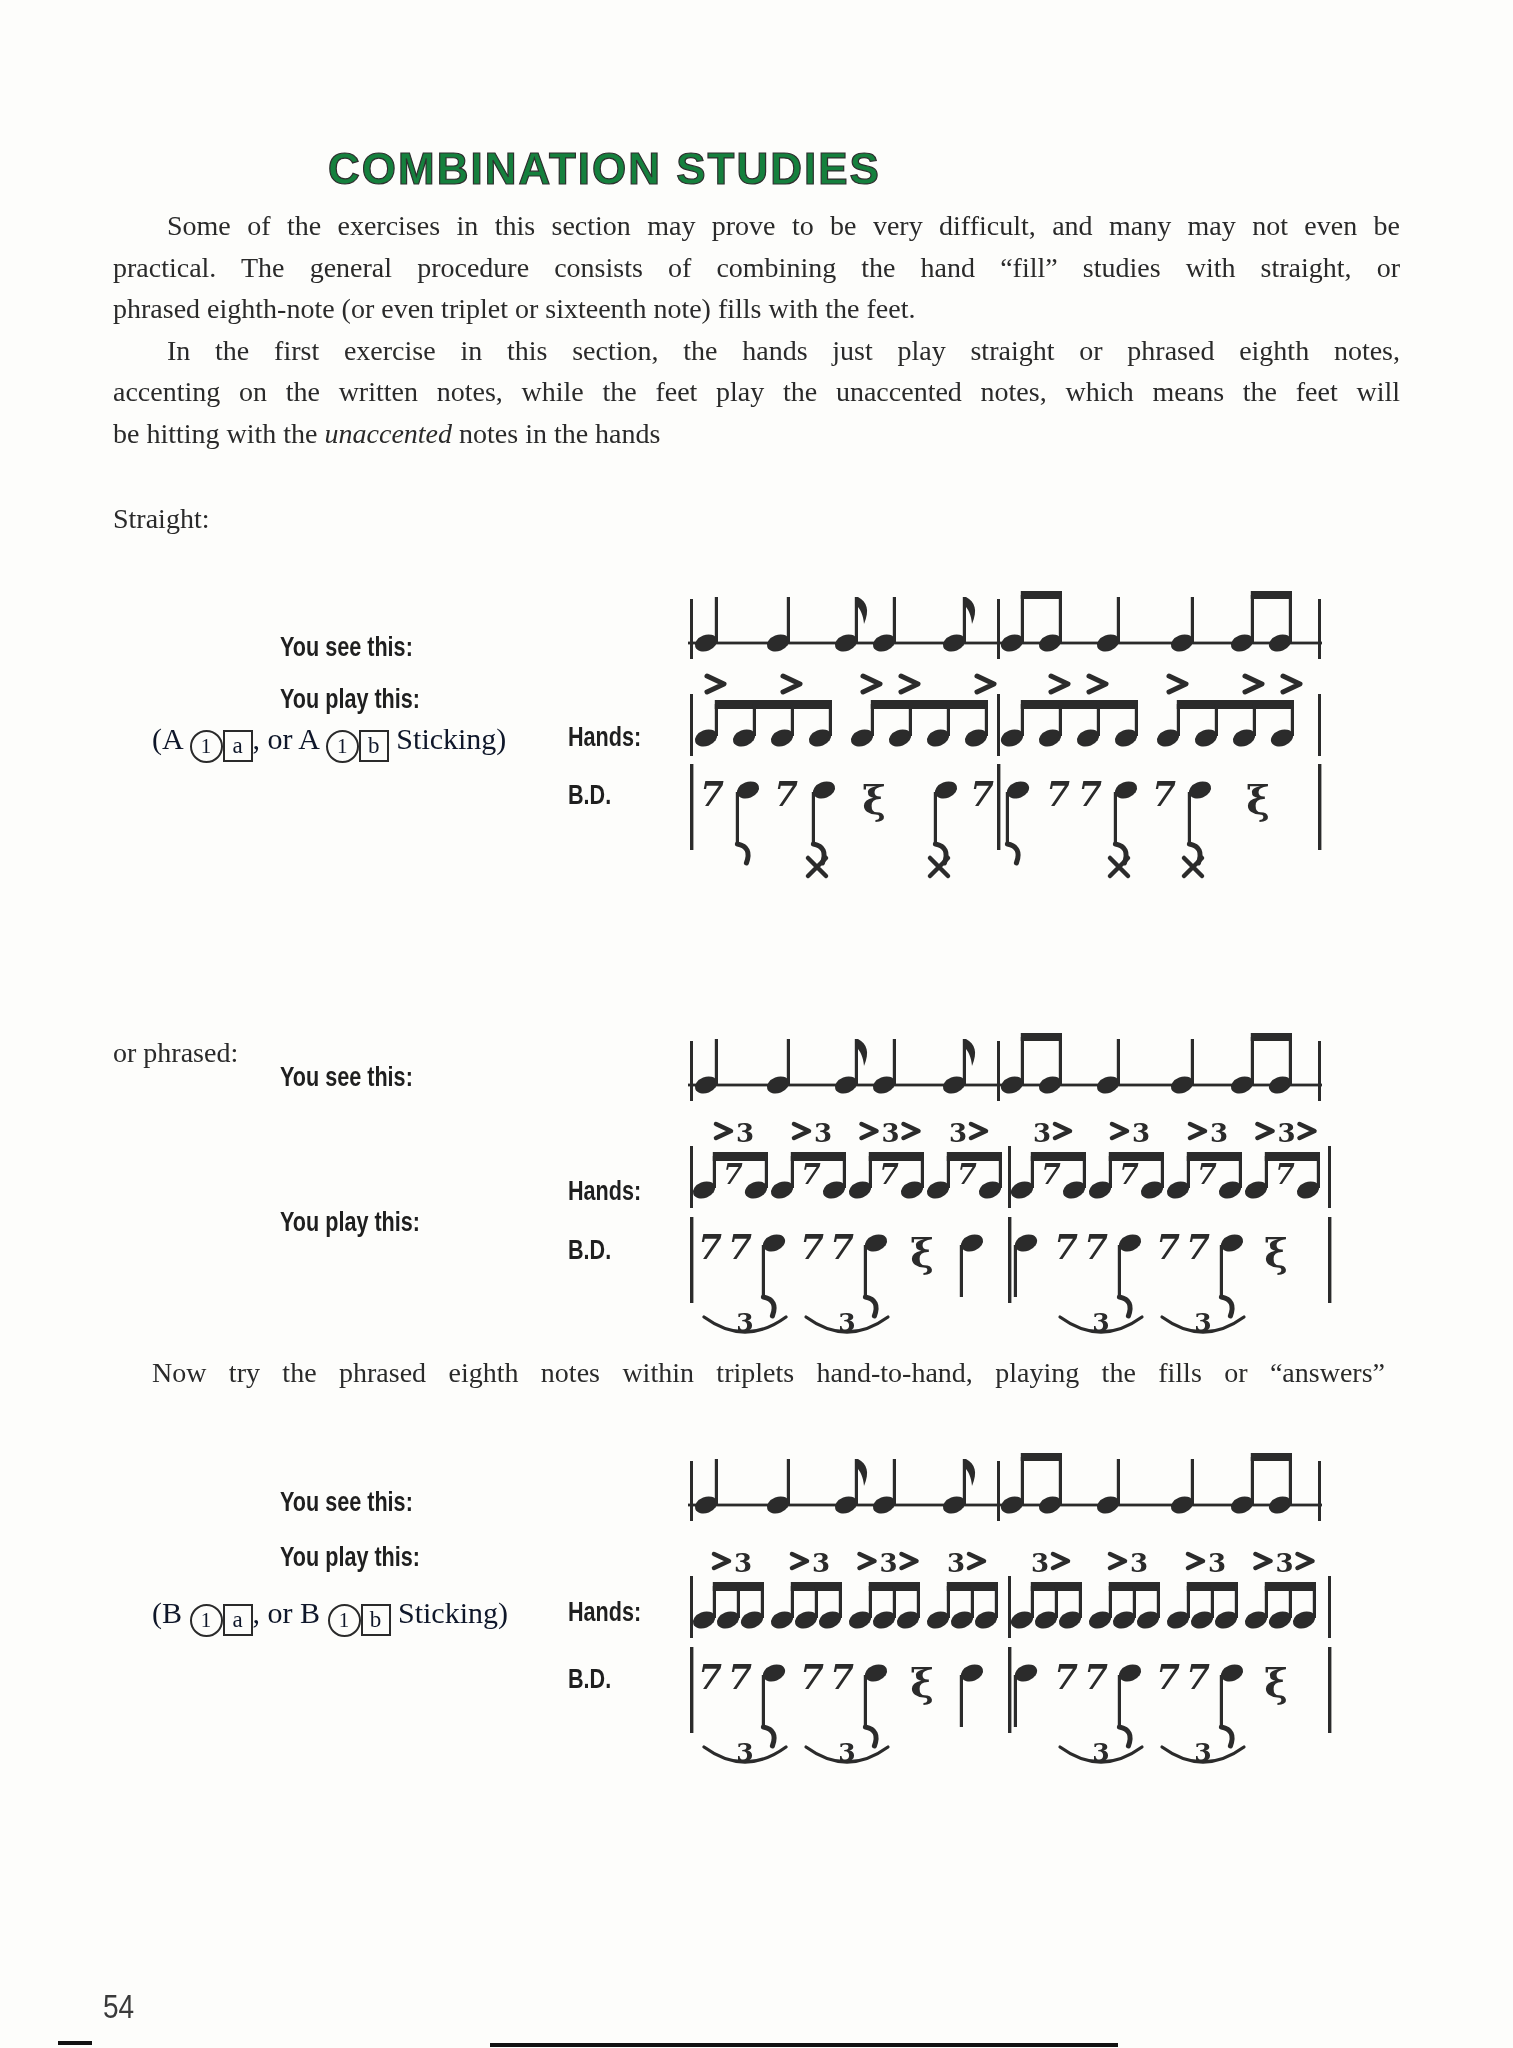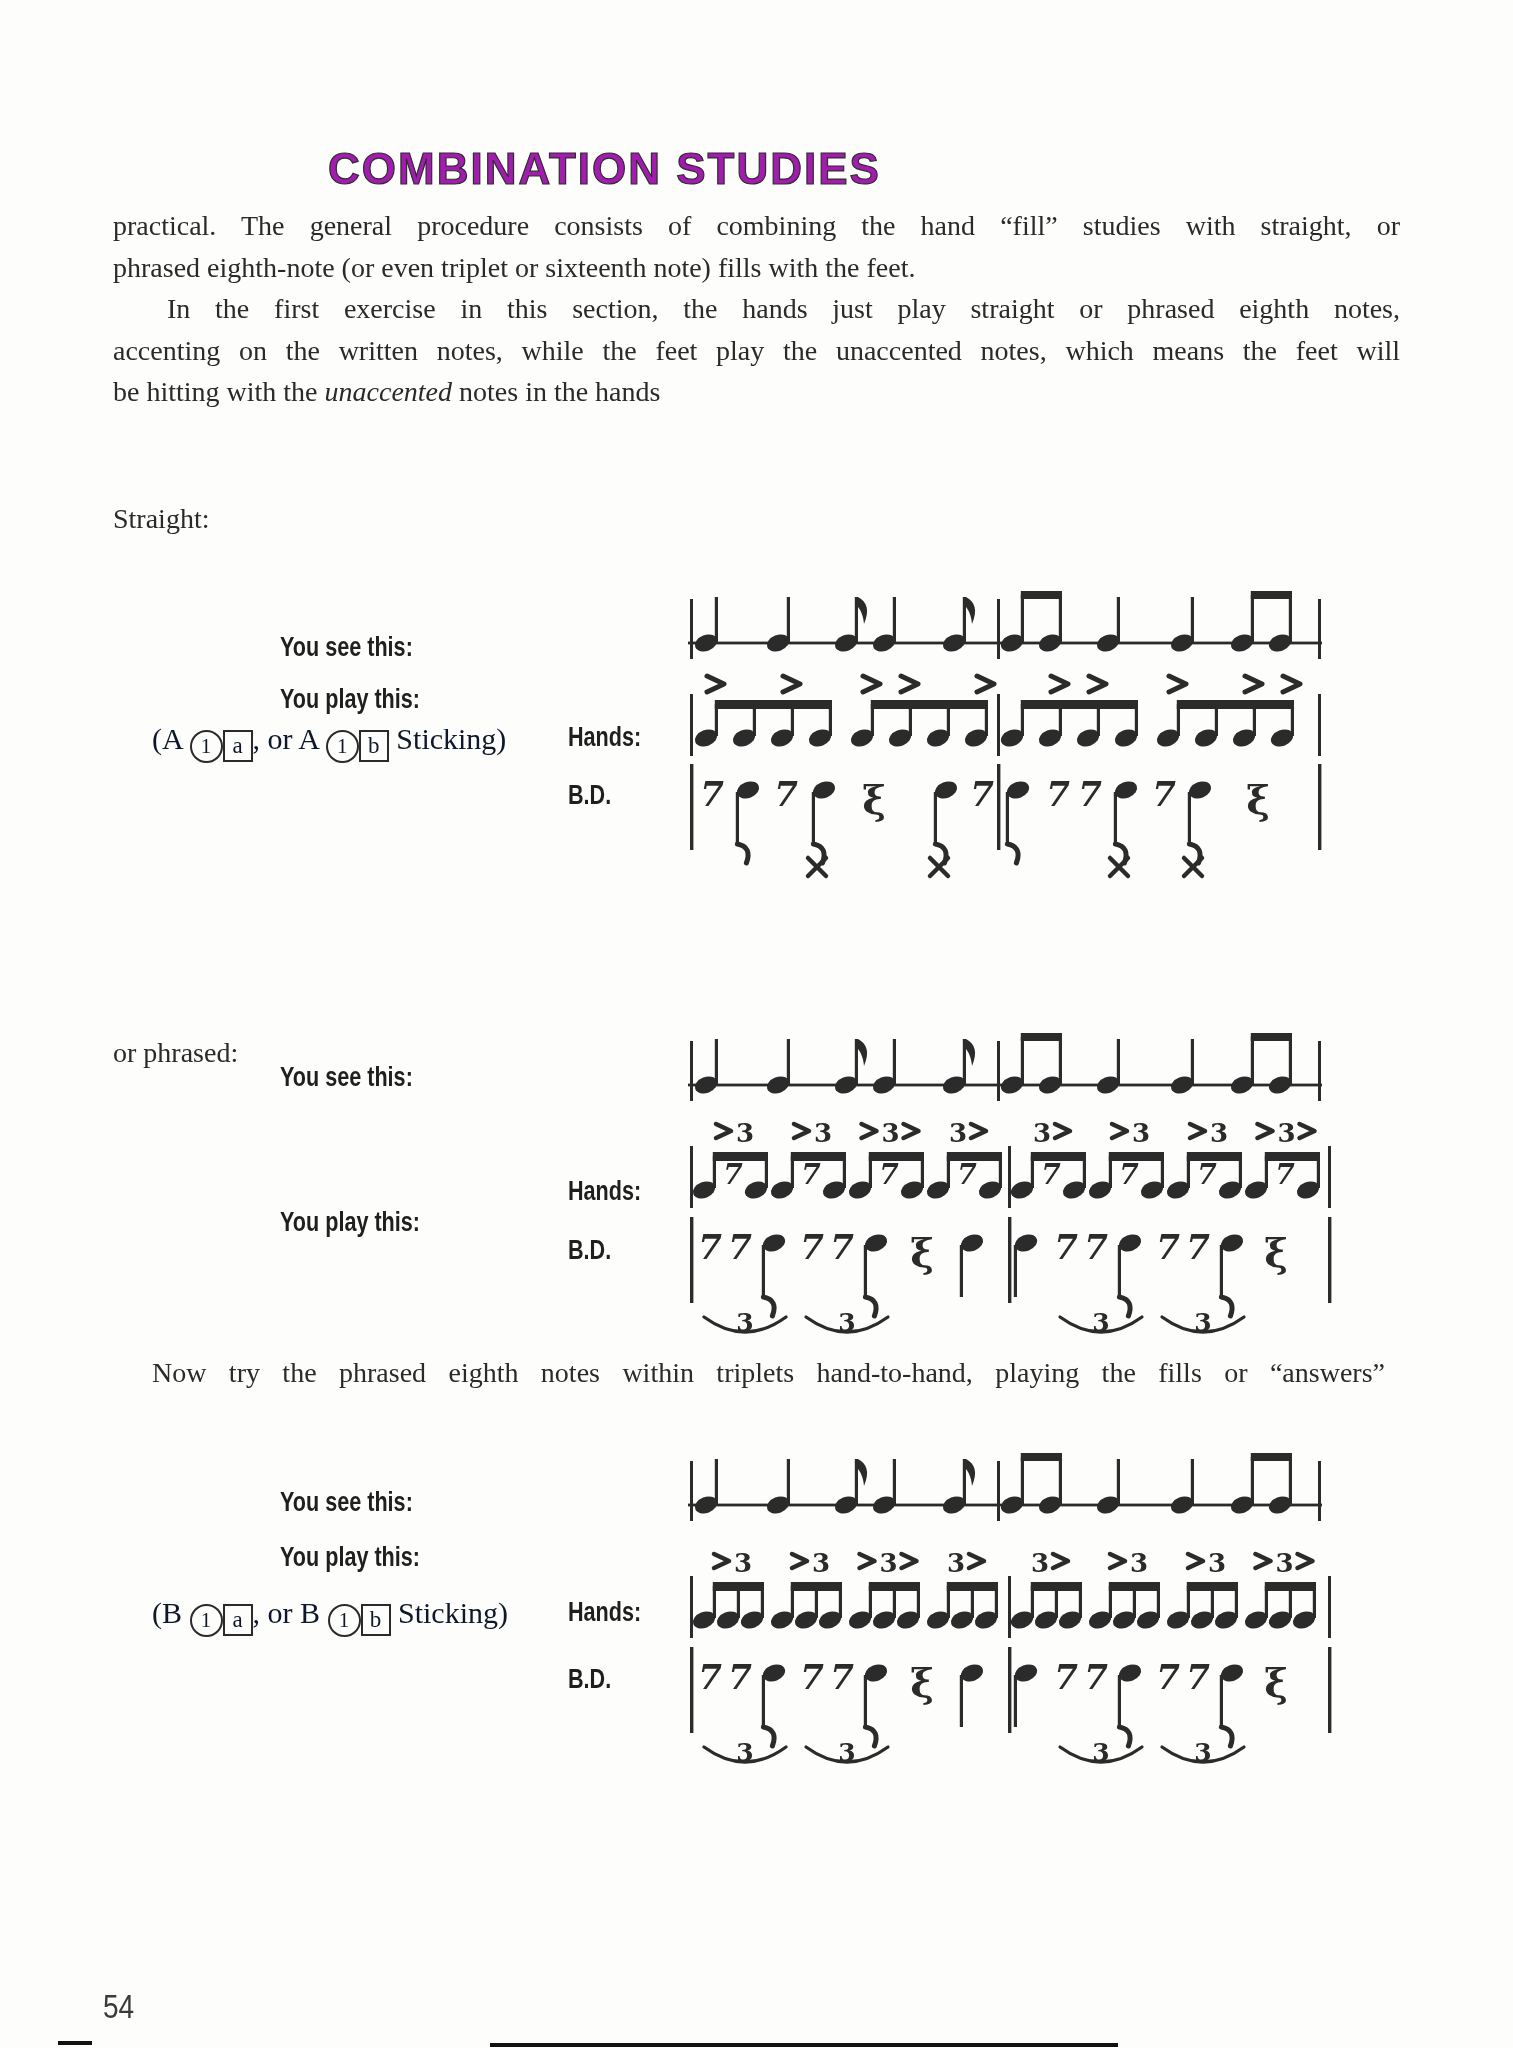--- a/index.html
+++ b/index.html
@@ -5,21 +5,21 @@
   html,body{margin:0;padding:0;}
   body{
     width:1513px;height:2048px;position:relative;
     background:#fdfdfb;
     font-family:"Liberation Serif",serif;color:#262626;
     overflow:hidden;
   }
   .abs{position:absolute;}
   .title{
     font-family:"Liberation Sans",sans-serif;font-weight:700;
-    font-size:44px;letter-spacing:2px;color:#a21caf;
+    font-size:44px;letter-spacing:2px;color:#15803d;
     -webkit-text-stroke:1.2px #2e2e2e;
     white-space:nowrap;
   }
   .bodytext{font-size:28px;color:#2a2a2a;}
   .bodytext .line{height:41.5px;line-height:41.5px;white-space:nowrap;}
   .bodytext .line.justify{white-space:normal;text-align:justify;text-align-last:justify;}
   .bodytext .line.indent{padding-left:54px;}
   .bodytext i{font-style:italic;}
   .plain-label{font-size:28px;color:#2a2a2a;white-space:nowrap;margin-top:45px;}
   .blabel{
@@ -42,20 +42,21 @@
   }
   .edge-line{background:#121212;}
   svg.notation{position:absolute;overflow:visible;}
 </style>
 </head>
 <body>
 
 <div class="abs title" style="left:328px;top:144px;">COMBINATION STUDIES</div>
 
 <div class="abs bodytext" style="left:113px;top:205px;width:1287px;">
+    <div class="line justify indent"><span>Some of the exercises in this section may prove to be very difficult, and many may not even be</span></div>
     <div class="line justify"><span>practical. The general procedure consists of combining the hand “fill” studies with straight, or</span></div>
     <div class="line"><span>phrased eighth-note (or even triplet or sixteenth note) fills with the feet.</span></div>
     <div class="line justify indent"><span>In the first exercise in this section, the hands just play straight or phrased eighth notes,</span></div>
     <div class="line justify"><span>accenting on the written notes, while the feet play the unaccented notes, which means the feet will</span></div>
     <div class="line"><span>be hitting with the </span><i>unaccented</i><span> notes in the hands</span></div>
   </div>
 
 <div class="abs plain-label" style="left:113px;top:458px;">Straight:</div>
 
 <div class="abs blabel" style="left:280px;top:634px;">You see this:</div>

